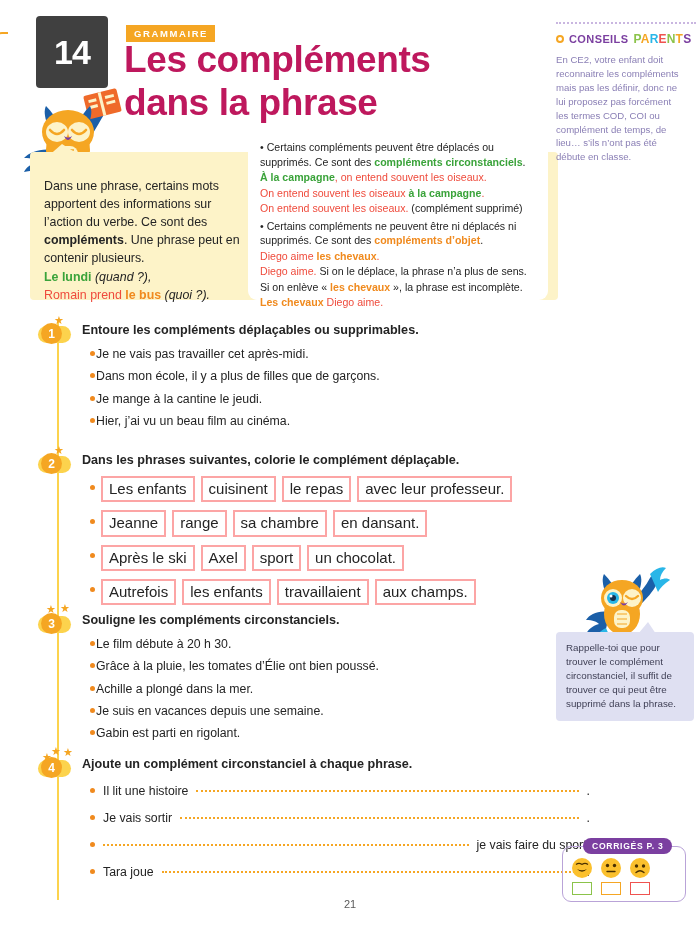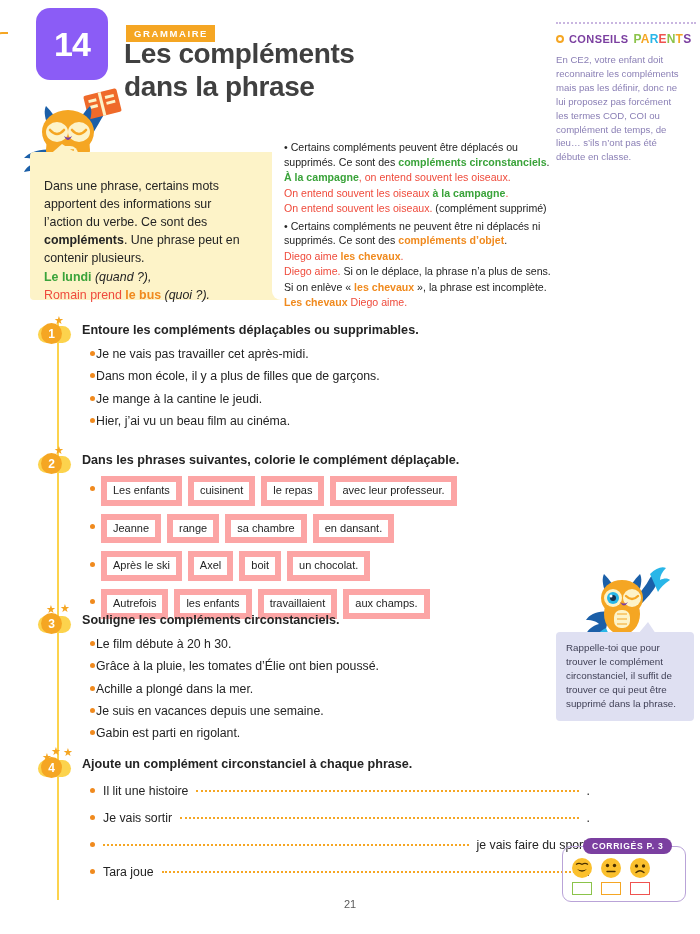--- a/index.html
+++ b/index.html
@@ -9,40 +9,40 @@
     font-family: "Liberation Sans", sans-serif;
     position: relative;
     overflow: hidden;
   }
 
   
   .page { position: absolute; inset: 0; }
 
   
   .chapter-badge {
-    position: absolute; left: 36px; top: 8px;
+    position: absolute; left: 36px; top: 16px;
     width: 72px; height: 72px;
-    background: #8b5cf6; border-radius: 14px;
+    background: #404040; border-radius: 4px;
     display: flex; align-items: center; justify-content: center;
   }
   .chapter-badge span {
     color: #ffffff; font-size: 34px; font-weight: 700;
     letter-spacing: -1px; line-height: 1;
   }
 
   .subject-tag {
     position: absolute; left: 126px; top: 25px;
     background: #f5a623; color: #ffffff;
     font-size: 9.5px; font-weight: 700; letter-spacing: 1.6px;
     padding: 3px 7px 3px 8px;
   }
   .page-title {
     position: absolute; left: 124px; top: 38px;
     width: 420px;
-    color: #404040; font-size: 28px; font-weight: 700;
+    color: #be185d; font-size: 37px; font-weight: 700;
     line-height: 1.17; letter-spacing: -0.4px;
   }
 
   
   .owl-top { position: absolute; left: 14px; top: 78px; width: 118px; height: 120px; }
 
   
   .lesson-yellow {
     position: absolute; left: 30px; top: 152px;
     width: 528px; height: 148px;
@@ -64,21 +64,20 @@
   .green { color: #3aa33a; font-weight: 700; }
   .orange { color: #f08a1e; font-weight: 700; }
   .red { color: #ef4b3c; }
   .ital { font-style: italic; color: #242424; font-weight: 400; }
 
   .lesson-white {
     position: absolute; left: 248px; top: 130px;
     width: 300px; height: 170px;
     background: #ffffff; border-radius: 9px;
     padding: 10px 12px 8px 12px;
-    margin-left: 24px;
   }
   .lesson-white p {
     font-size: 10.6px; line-height: 1.37; color: #242424;
     margin-bottom: 1px;
   }
   .lesson-white .bul { margin-top: 3px; }
 
   
   .conseils {
     position: absolute; left: 556px; top: 22px;
@@ -144,23 +143,23 @@
   }
   .dot {
     width: 5px; height: 5px; border-radius: 50%;
     background: #f08a1e; flex: 0 0 5px;
     position: relative; top: -2px;
   }
 
   
   .wordrow { display: flex; align-items: center; gap: 6px; margin-bottom: 8px; }
   .wordbox {
-    border: 6px solid #fca5a5; background: #fff;
+    border: 2px solid #fca5a5; background: #fff;
     padding: 2px 6px 3px 6px;
-    font-size: 11px; color: #242424; line-height: 1.15;
+    font-size: 15px; color: #242424; line-height: 1.15;
   }
 
   
   .fillrow { display: flex; align-items: baseline; gap: 8px; margin-bottom: 13px; font-size: 12.3px; justify-content: flex-end; }
   .filltext { white-space: nowrap; color: #242424; }
   .dots {
     flex: 1 1 auto;
     border-bottom: 2px dotted #f5a623;
     position: relative; top: -3px;
     min-width: 20px;
@@ -374,21 +373,21 @@
         <span class="dot"></span>
         <span class="wordbox">Jeanne</span>
         <span class="wordbox">range</span>
         <span class="wordbox">sa chambre</span>
         <span class="wordbox">en dansant.</span>
       </div>
       <div class="wordrow">
         <span class="dot"></span>
         <span class="wordbox">Après le ski</span>
         <span class="wordbox">Axel</span>
-        <span class="wordbox">boit</span>
+        <span class="wordbox">sport</span>
         <span class="wordbox">un chocolat.</span>
       </div>
       <div class="wordrow">
         <span class="dot"></span>
         <span class="wordbox">Autrefois</span>
         <span class="wordbox">les enfants</span>
         <span class="wordbox">travaillaient</span>
         <span class="wordbox">aux champs.</span>
       </div>
     </div>

